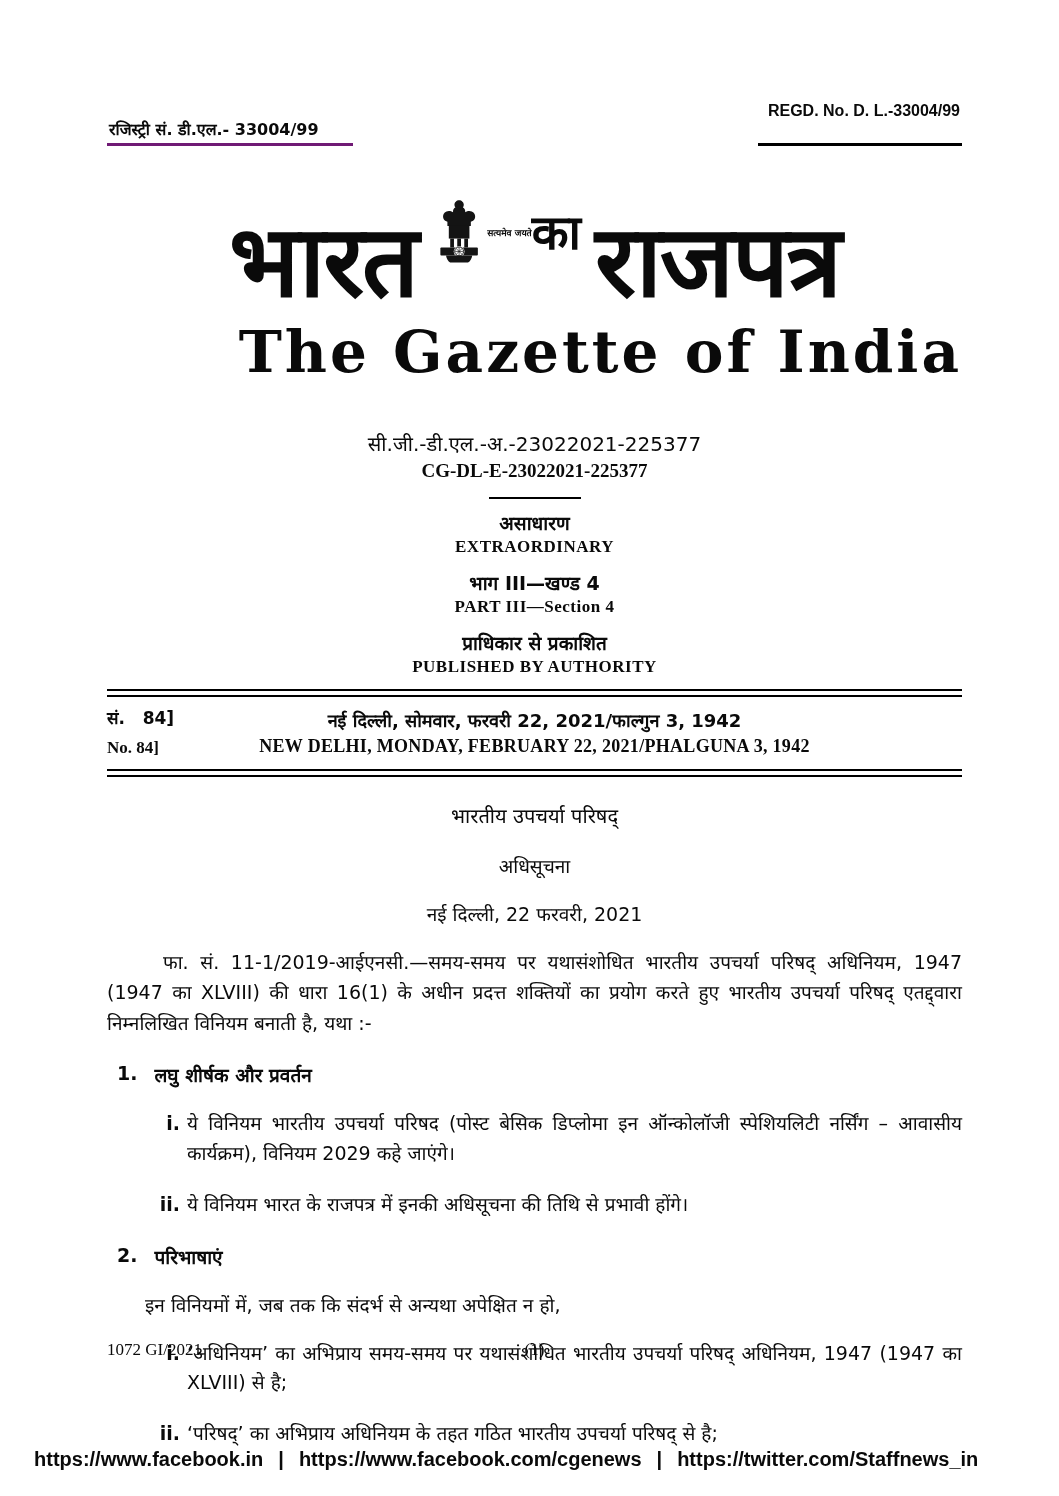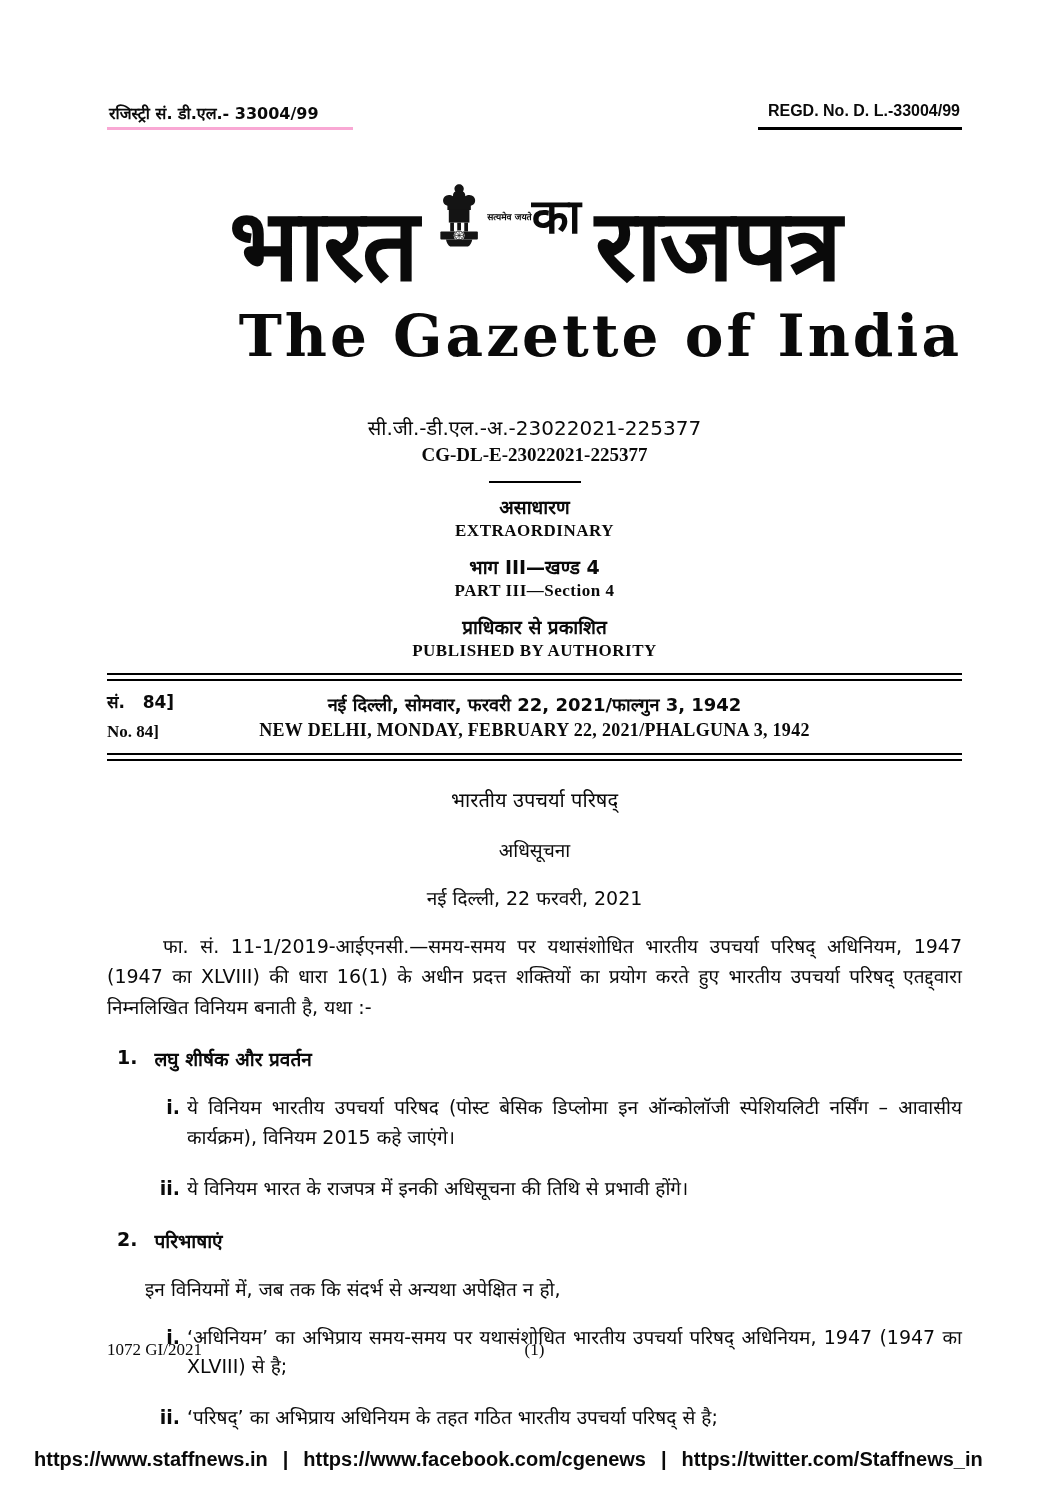--- a/index.html
+++ b/index.html
@@ -5,21 +5,21 @@
   * { margin:0; padding:0; box-sizing:border-box; }
   html,body { background:#ffffff; }
   body {
     width:1059px; height:1496px; position:relative; overflow:hidden;
     color:#0a0a0a; font-family:"DejaVu Sans", sans-serif;
   }
   .content { padding:0 97px 0 107px; }
 
   
   .reg-row { display:flex; justify-content:space-between; padding-top:102px; font-size:16px; font-weight:bold; }
-  .reg-left  { border-bottom:3px solid #f9a8d4; padding:0 34px 3px 2px; }
+  .reg-left  { border-bottom:3px solid #701a75; padding:0 34px 3px 2px;margin-top:16px; }
   .reg-right { font-family:"Liberation Sans", sans-serif; border-bottom:3px solid #000; padding:0 2px 3px 10px; }
 
   
   .masthead { display:flex; justify-content:center; align-items:flex-end; gap:14px; margin-top:10px; }
   .mast-word { font-size:100px; font-weight:800; line-height:.92; letter-spacing:-2px; white-space:nowrap; }
   .emblem-col { display:flex; align-items:center; width:150px; flex:none; }
   .motto { font-size:9px; font-weight:bold; margin-top:1px; white-space:nowrap; }
   .mast-ka { font-size:48px; font-weight:800; line-height:1.05; }
   .gazette-title {
     text-align:right; font-family:"DejaVu Serif", serif; font-weight:700;
@@ -148,21 +148,21 @@
 
   <p class="intro">फा. सं. 11-1/2019-आईएनसी.—समय-समय पर यथासंशोधित भारतीय उपचर्या परिषद् अधिनियम, 1947 (1947 का XLVIII) की धारा 16(1) के अधीन प्रदत्त शक्तियों का प्रयोग करते हुए भारतीय उपचर्या परिषद् एतद्द्वारा निम्नलिखित विनियम बनाती है, यथा :-</p>
 
   <div class="sec">
     <div class="sec-head">
       <span>1.</span>
       <span>लघु शीर्षक और प्रवर्तन</span>
     </div>
     <div class="item">
       <span class="marker">i.</span>
-      <span class="itext">ये विनियम भारतीय उपचर्या परिषद (पोस्ट बेसिक डिप्लोमा इन ऑन्कोलॉजी स्पेशियलिटी नर्सिंग – आवासीय कार्यक्रम), विनियम 2015 कहे जाएंगे।</span>
+      <span class="itext">ये विनियम भारतीय उपचर्या परिषद (पोस्ट बेसिक डिप्लोमा इन ऑन्कोलॉजी स्पेशियलिटी नर्सिंग – आवासीय कार्यक्रम), विनियम 2029 कहे जाएंगे।</span>
     </div>
     <div class="item">
       <span class="marker">ii.</span>
       <span class="itext">ये विनियम भारत के राजपत्र में इनकी अधिसूचना की तिथि से प्रभावी होंगे।</span>
     </div>
   </div>
 
   <div class="sec">
     <div class="sec-head">
       <span>2.</span>
@@ -181,14 +181,14 @@
   </div>
 
 </div>
 
 <div class="footer-row">
   <span>1072 GI/2021</span>
   <span class="page-num">(1)</span>
 </div>
 
 <div class="links">
-  <span>https://www.staffnews.in</span><span class="sep">|</span><span>https://www.facebook.com/cgenews</span><span class="sep">|</span><span>https://twitter.com/Staffnews_in</span>
+  <span>https://www.facebook.in</span><span class="sep">|</span><span>https://www.facebook.com/cgenews</span><span class="sep">|</span><span>https://twitter.com/Staffnews_in</span>
 </div>
 
 </body></html>

